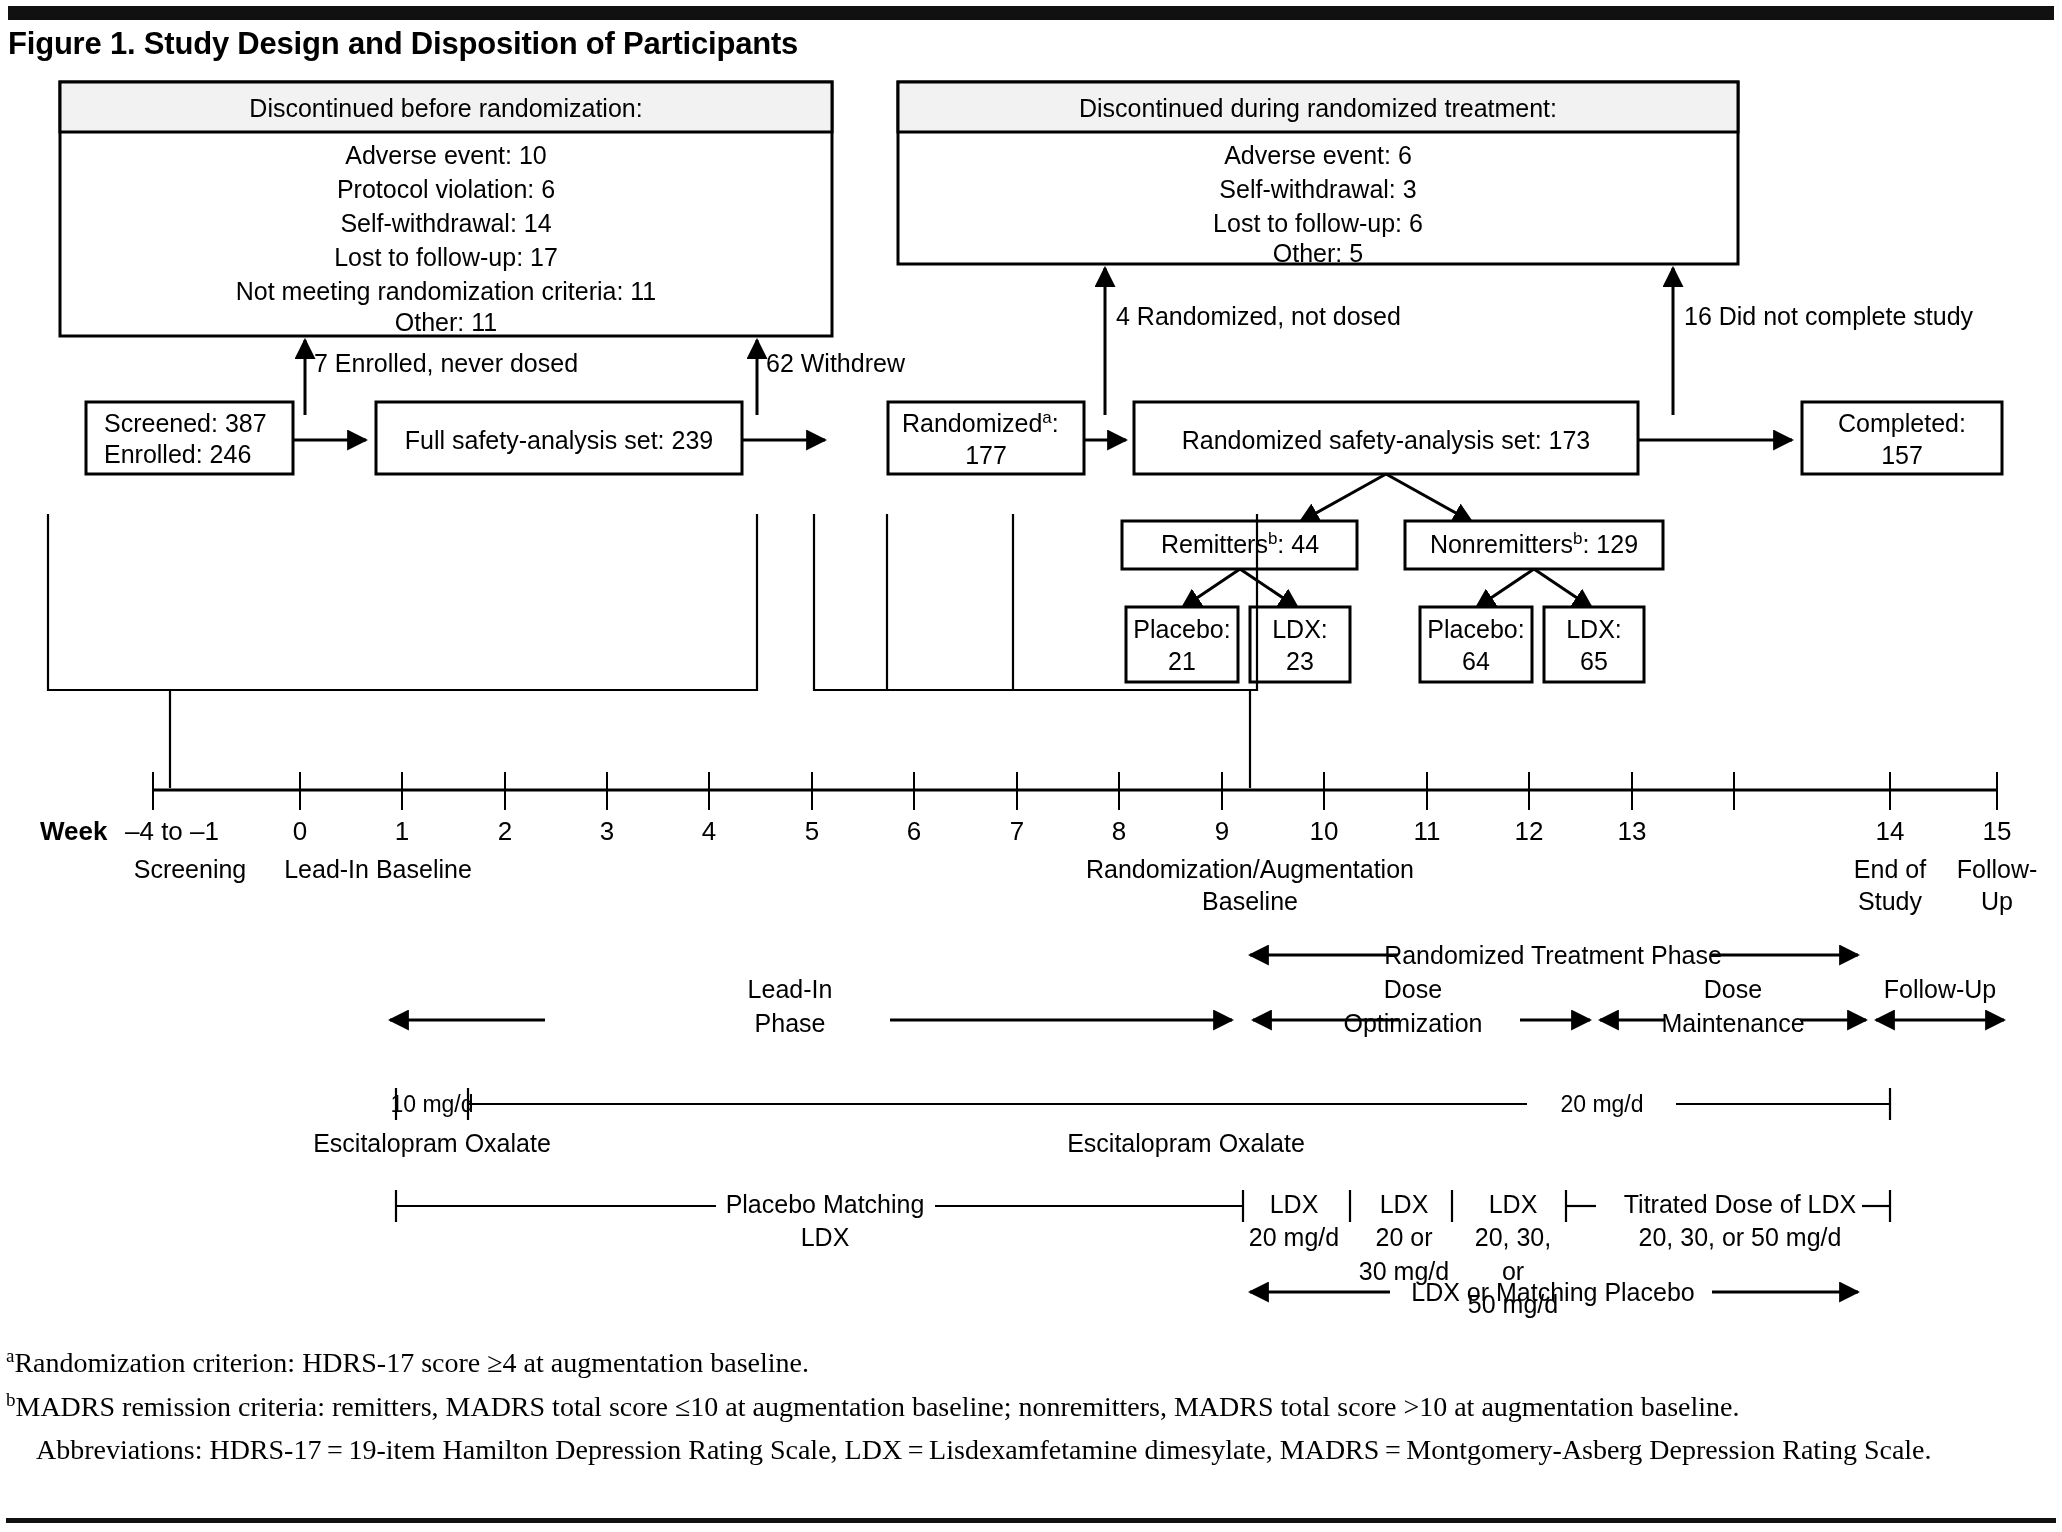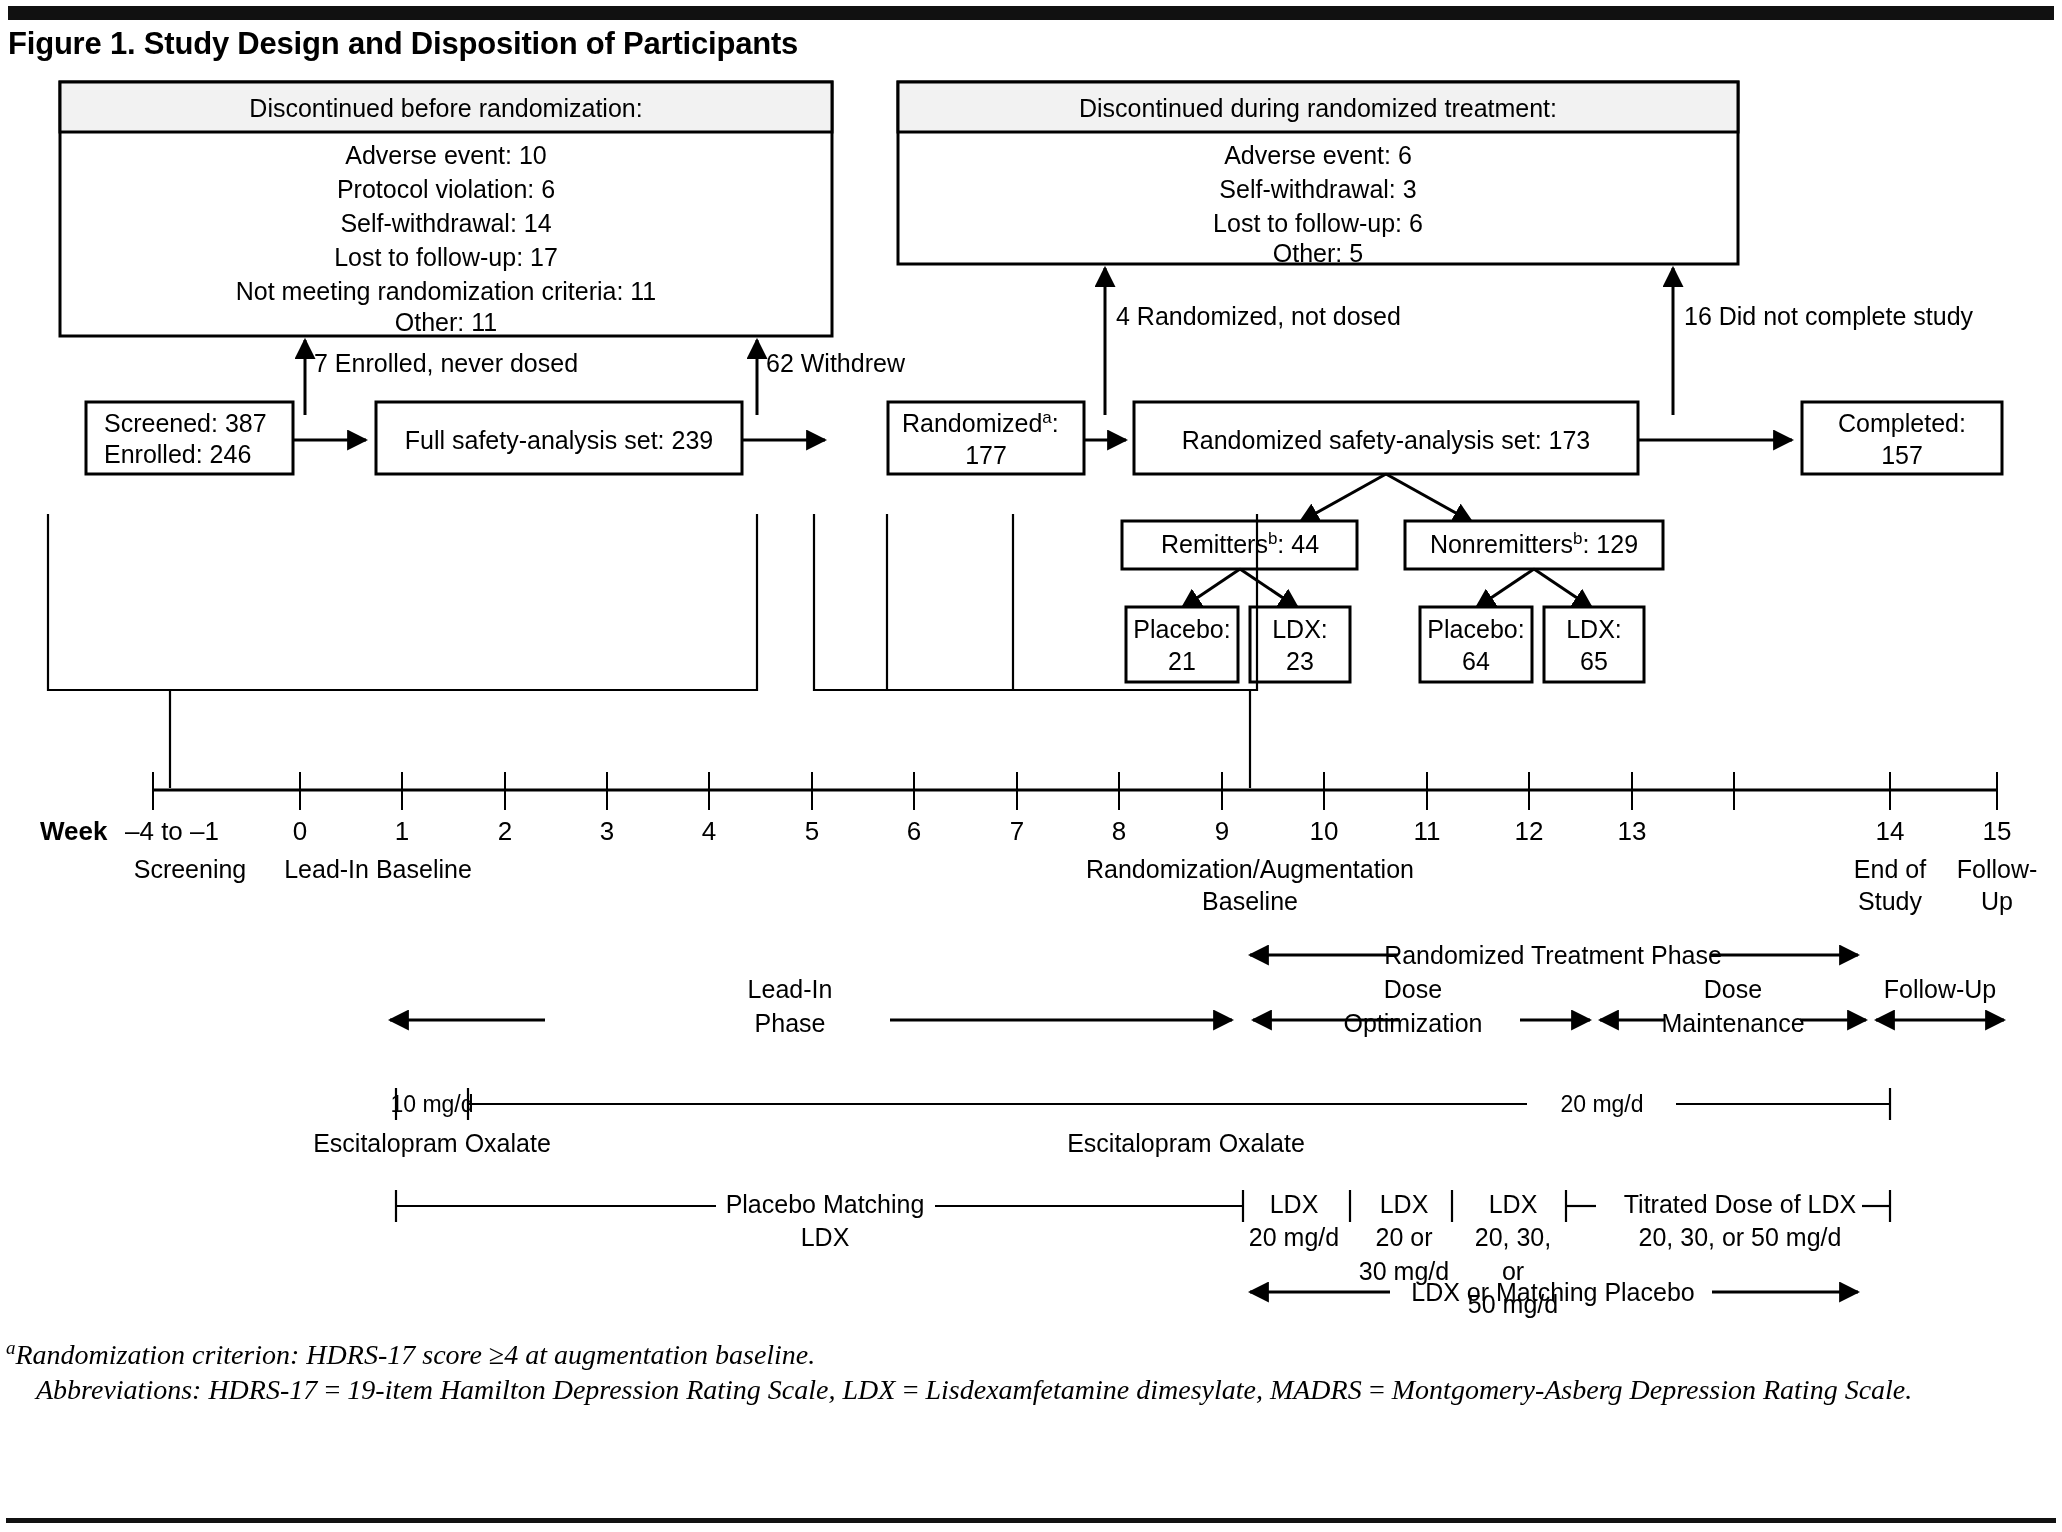--- a/index.html
+++ b/index.html
@@ -24,21 +24,21 @@
   .lft{text-anchor:start;}
 
   .boxline{fill:#ffffff;stroke:#000000;stroke-width:3;}
   .boxhead{fill:#f2f2f2;stroke:#000000;stroke-width:3;}
   .ln  {stroke:#000000;stroke-width:3;fill:none;}
   .ln2 {stroke:#000000;stroke-width:2.2;fill:none;}
   .lnthin{stroke:#000000;stroke-width:2;fill:none;}
 
   .footnotes{position:absolute;left:6px;top:1336px;width:2050px;
              font-family:"Liberation Serif", serif;font-size:28px;line-height:1.22;}
-  .fn{margin:0 0 1px 0;text-indent:0;padding-left:30px;font-style:italic;}
+  .fn{margin:8px 0 1px 0;text-indent:0;padding-left:30px;}
   .fn > .marker{margin-left:-30px;}
   .sup{font-size:19px;vertical-align:super;}
   .botbar{position:absolute;left:6px;top:1518px;width:2050px;height:5px;background:#111111;}
 </style>
 </head>
 <body>
 
 <div id="page">
 
   <div class="topbar"></div>
@@ -308,18 +308,19 @@
       <path class="ln2" d="M1890,1190 L1890,1222"></path>
 
       <path class="ln" d="M1390,1292 L1250,1292" marker-end="url(#ah)"></path>
       <text class="t ctr" x="1553" y="1301">LDX or Matching Placebo</text>
       <path class="ln" d="M1712,1292 L1858,1292" marker-end="url(#ah)"></path>
     </g>
   </svg>
 
   <div class="footnotes">
     <p class="fn"><span class="marker sup">a</span><span>Randomization criterion: HDRS-17 score ≥4 at augmentation baseline.</span></p>
+    <p class="fn"><span class="marker sup">b</span><span>MADRS remission criteria: remitters, MADRS total score ≤10 at augmentation baseline; nonremitters, MADRS total score &gt;10 at augmentation baseline.</span></p>
     <p class="fn"><span>Abbreviations: HDRS-17 = 19-item Hamilton Depression Rating Scale, LDX = Lisdexamfetamine dimesylate, MADRS = Montgomery-Asberg Depression Rating Scale.</span></p>
   </div>
 
   <div class="botbar"></div>
 
 </div>
 
 </body></html>

